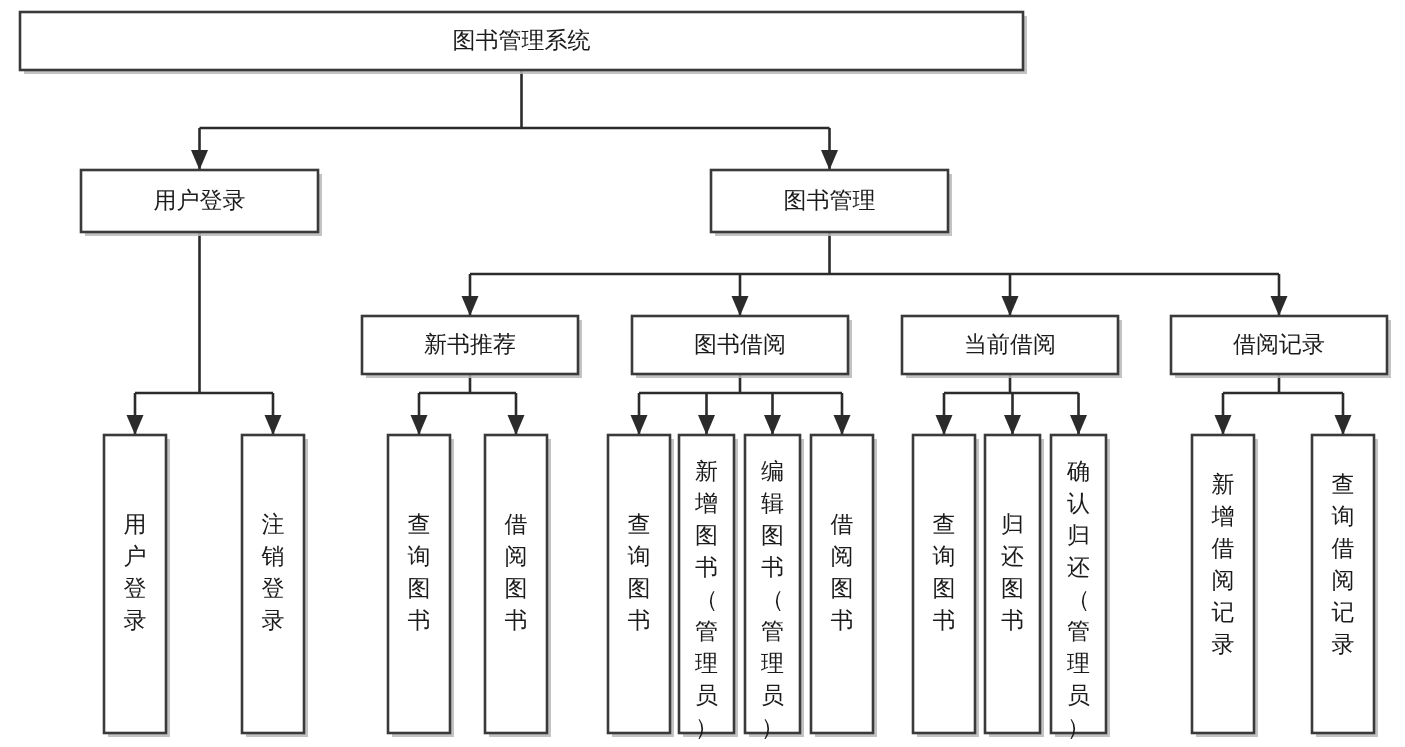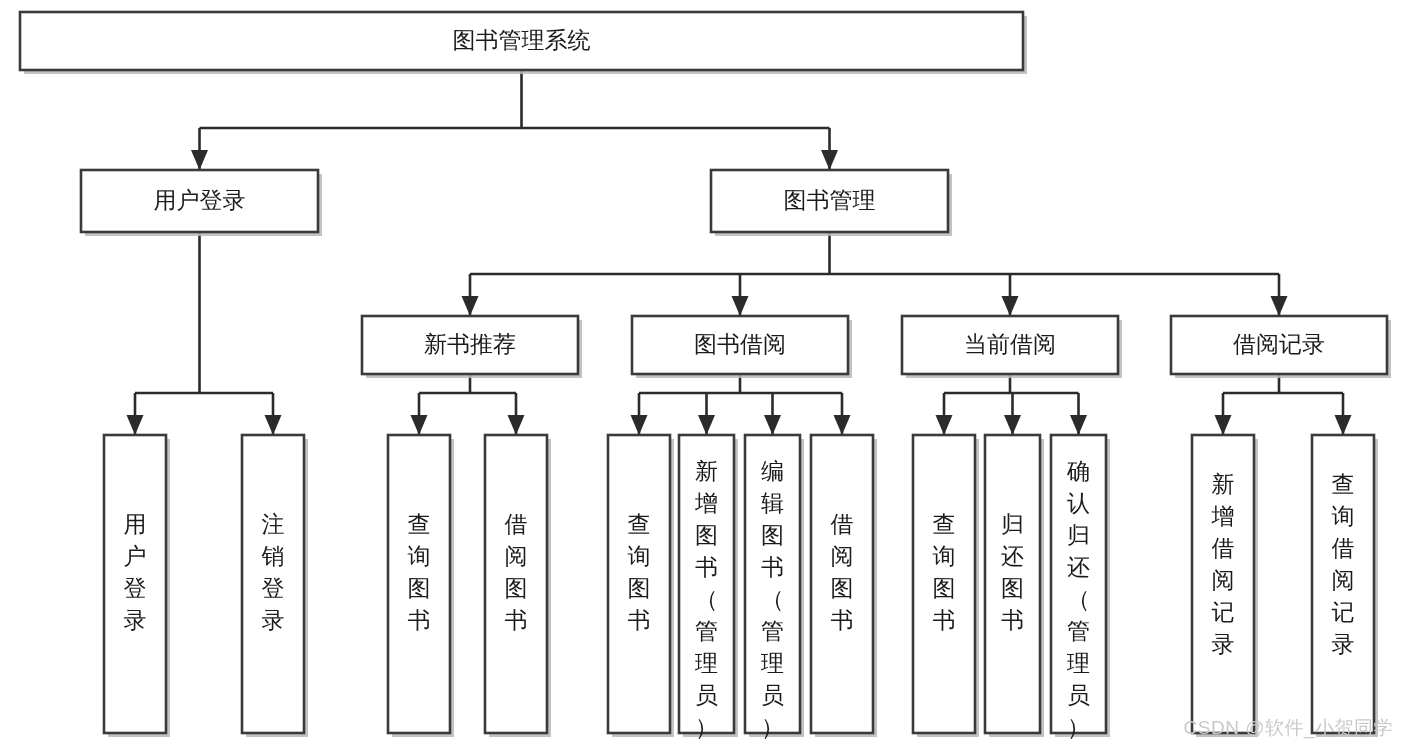--- a/index.html
+++ b/index.html
@@ -247,14 +247,13 @@
           <rect x="1192" y="435" width="62" height="298" class="node-rect"></rect>
           <text x="1223" y="0" class="node-label-v"><tspan x="1223" y="492">新</tspan><tspan x="1223" y="524">增</tspan><tspan x="1223" y="556">借</tspan><tspan x="1223" y="588">阅</tspan><tspan x="1223" y="620">记</tspan><tspan x="1223" y="652">录</tspan></text>
         </g>
         <g>
           <rect x="1316" y="439" width="62" height="298" class="node-shadow"></rect>
           <rect x="1312" y="435" width="62" height="298" class="node-rect"></rect>
           <text x="1343" y="0" class="node-label-v"><tspan x="1343" y="492">查</tspan><tspan x="1343" y="524">询</tspan><tspan x="1343" y="556">借</tspan><tspan x="1343" y="588">阅</tspan><tspan x="1343" y="620">记</tspan><tspan x="1343" y="652">录</tspan></text>
         </g>
       </g>
   </svg>
-  <div class="watermark">CSDN @软件_小贺同学</div>
 </div>
 
 </body></html>

